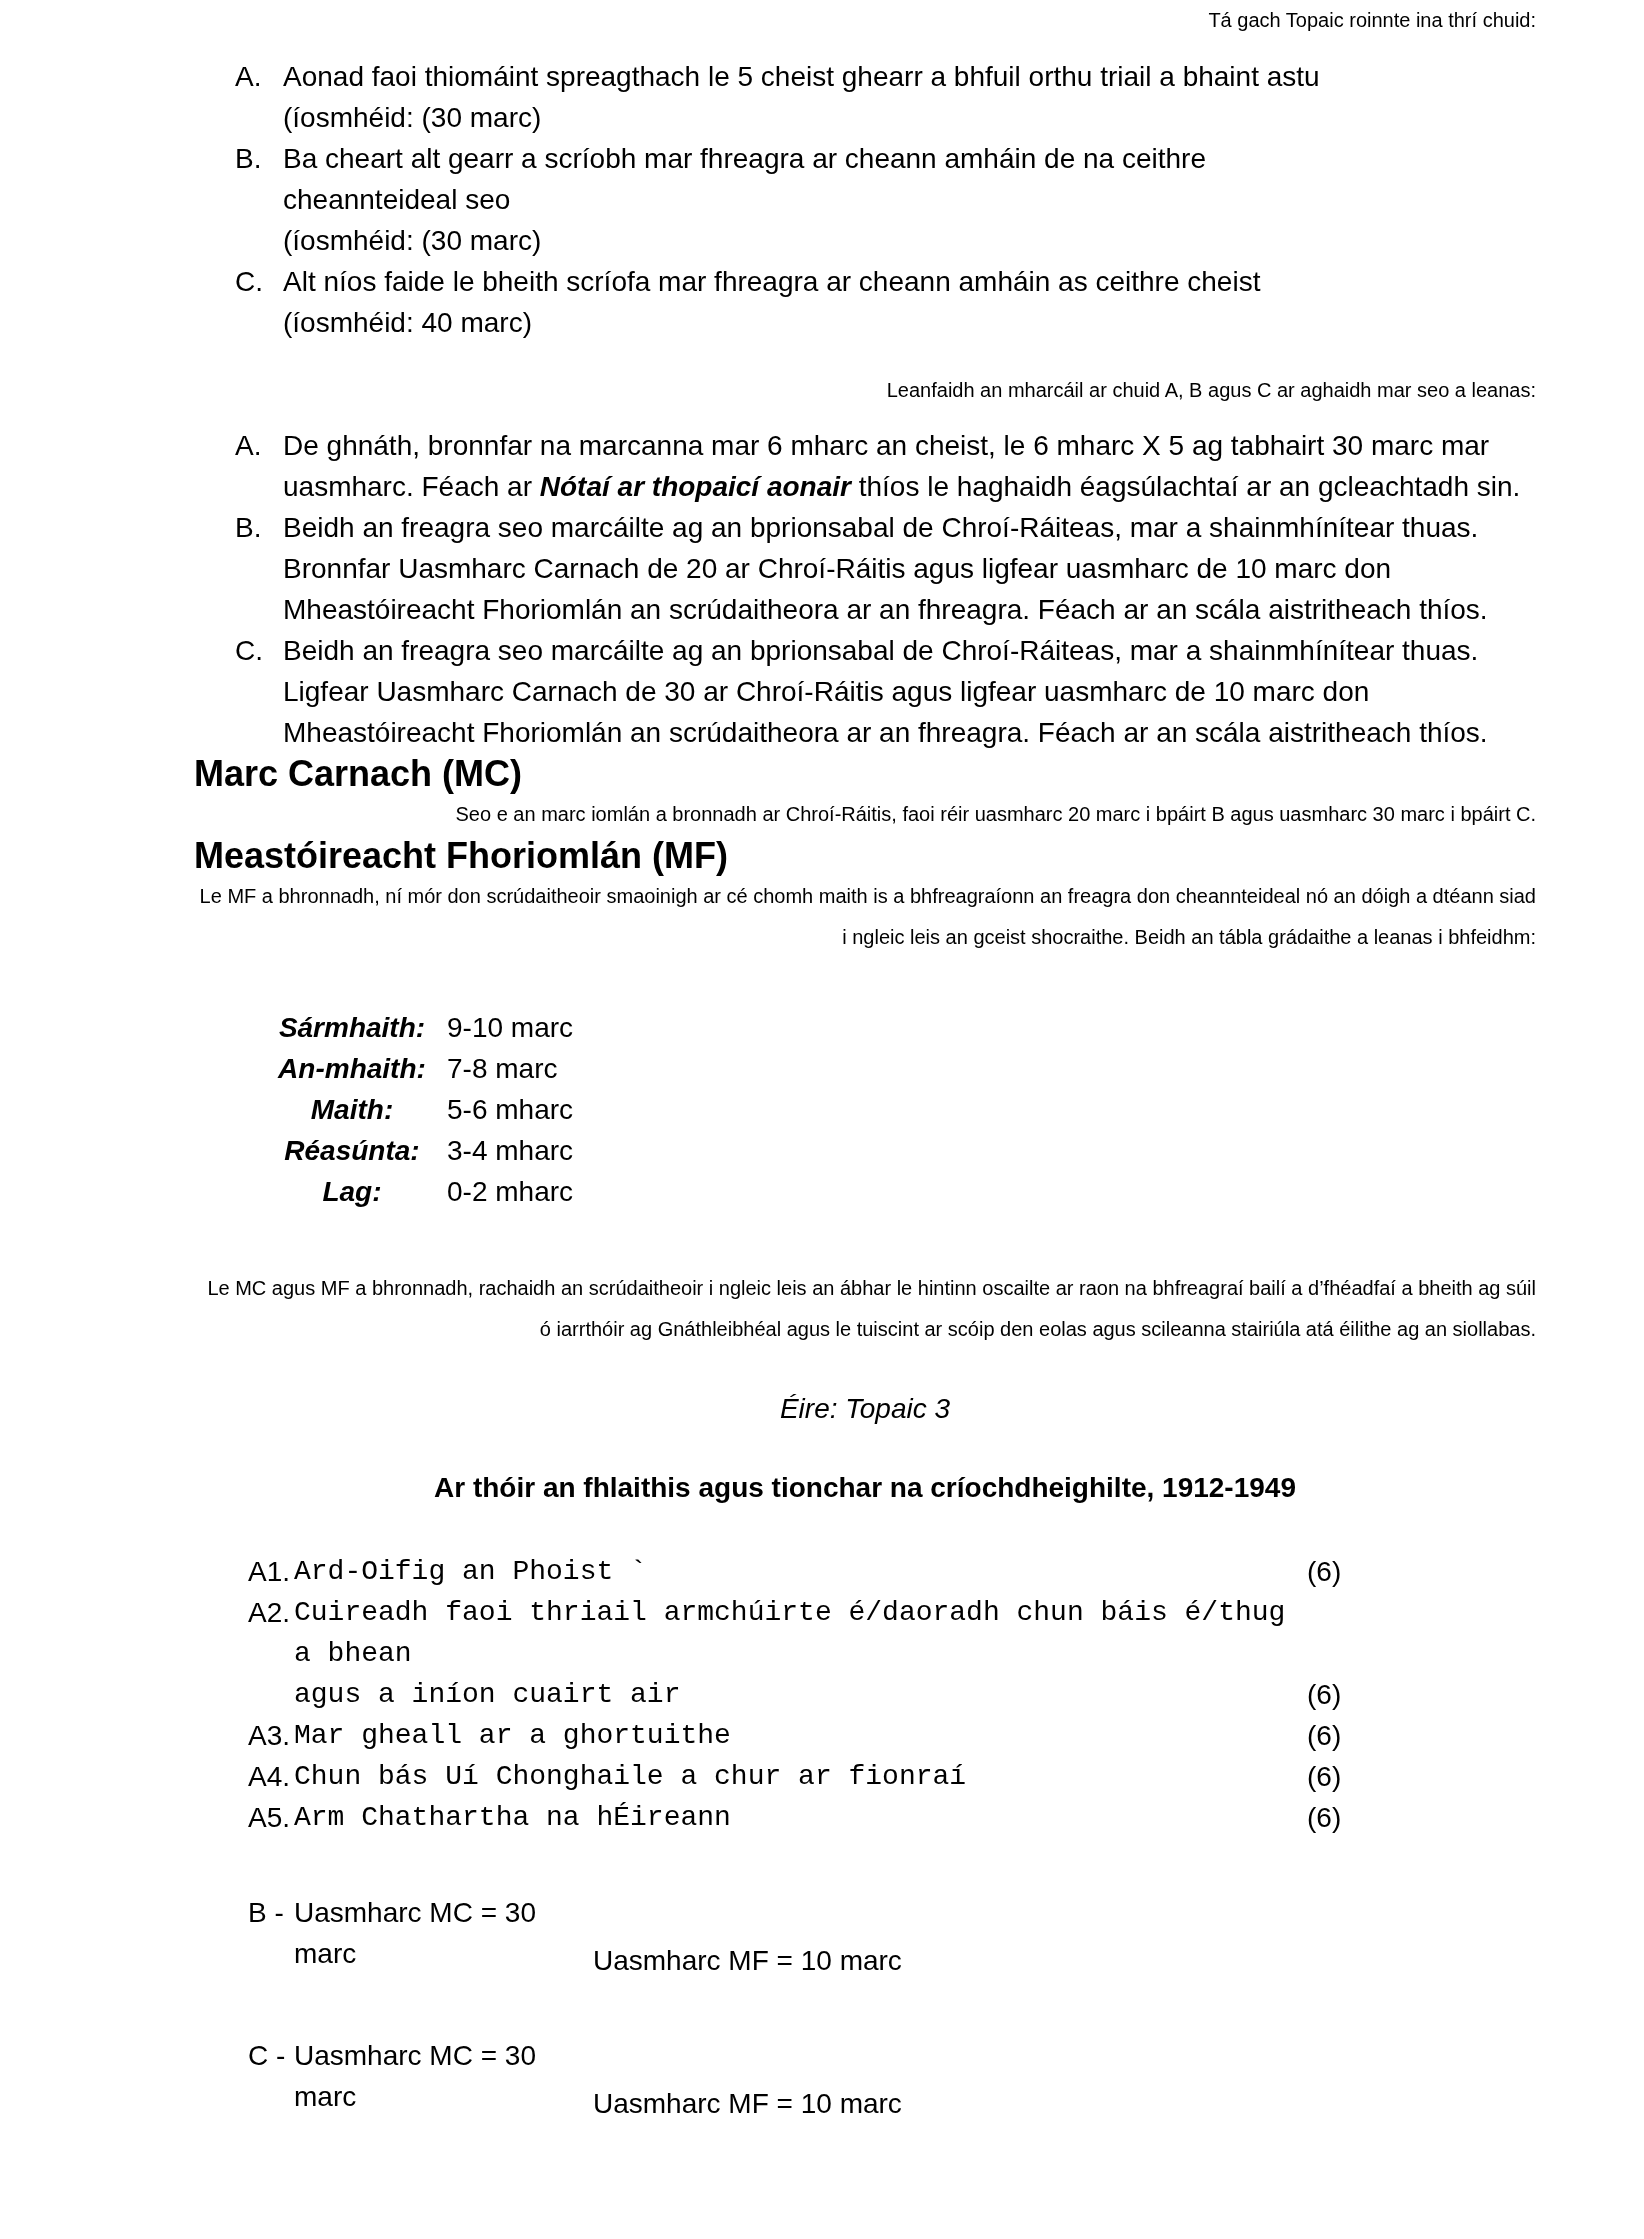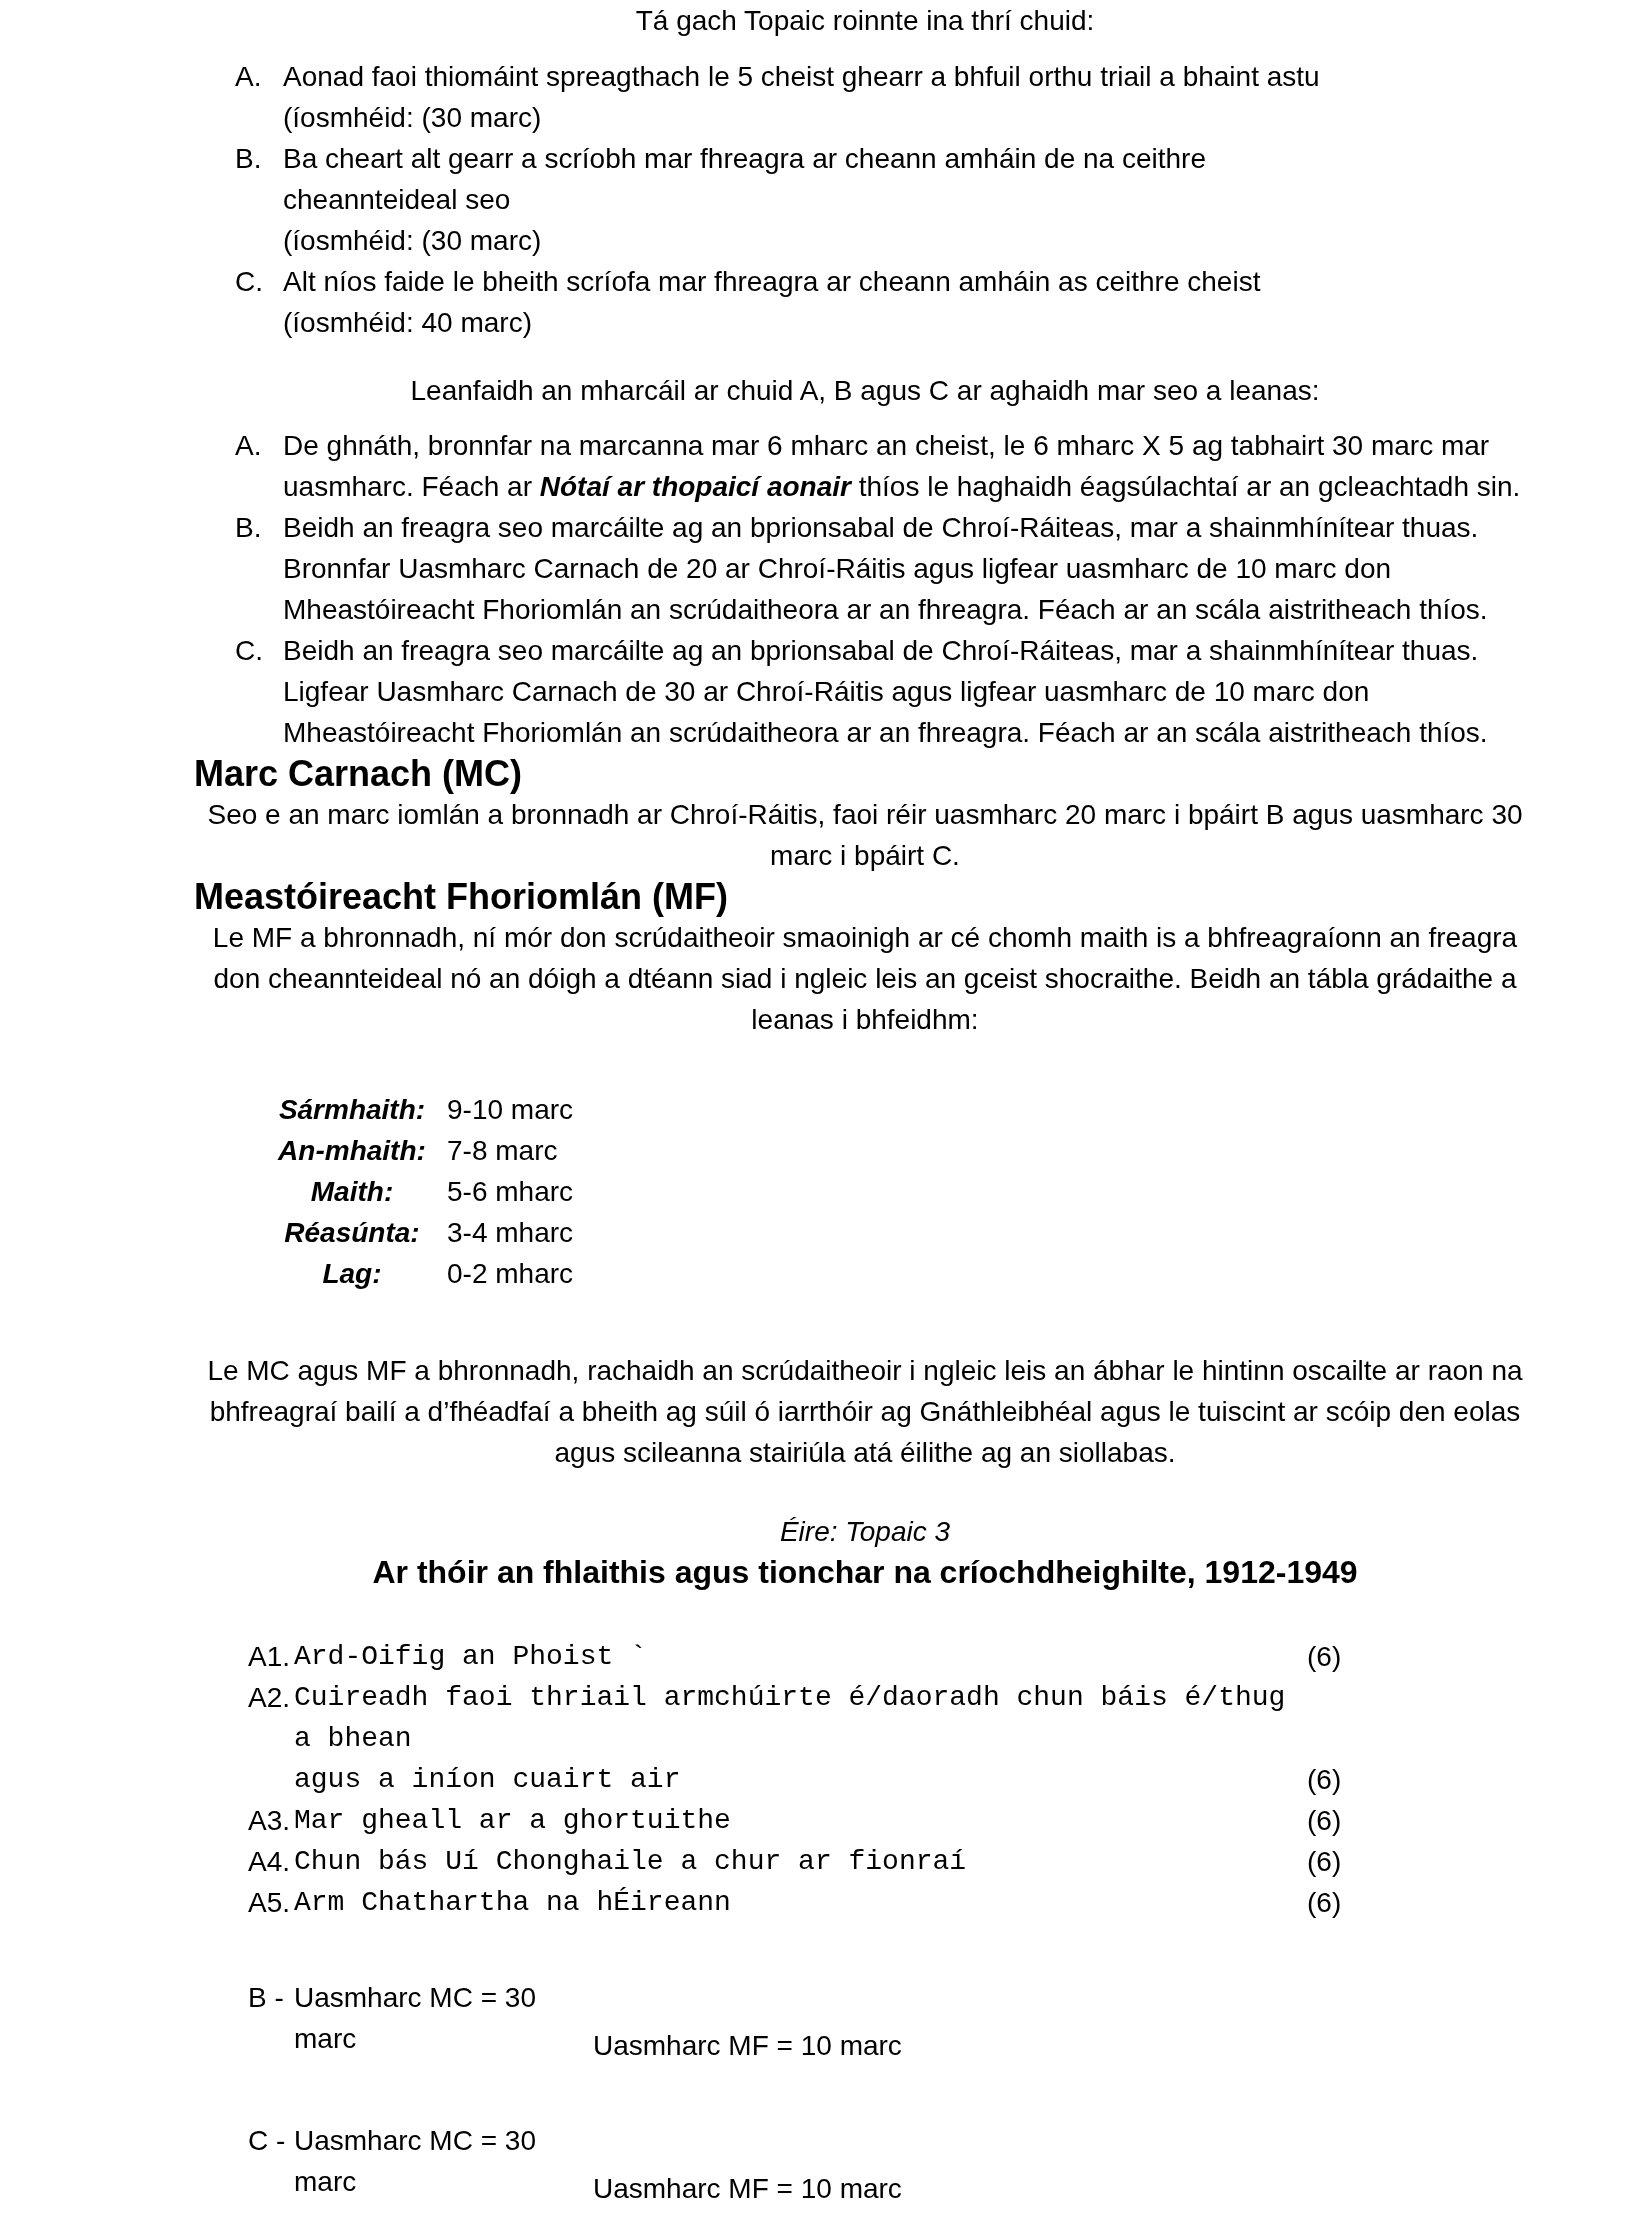--- a/index.html
+++ b/index.html
@@ -18,24 +18,24 @@
     position: relative;
     width: 1645px;
     min-height: 2240px;
     box-sizing: border-box;
     padding: 0px 109px 0px 194px;
     background: #ffffff;
   }
 
   
   .para {
-    font-size: 28px;
+    font-size: 20px;
     line-height: 41px;
     margin: 0 0 0 0;
-    text-align: center;
+    text-align: right;
   }
   .para.gap-before { margin-top: 27px; }
   .bolditalic { font-weight: bold; font-style: italic; }
 
   
   .alpha-list {
     margin: 14.5px 0 0 0;
     padding: 0;
     list-style: none;
   }
@@ -96,23 +96,24 @@
   .center-block {
     text-align: center;
     margin-top: 38px;
   }
   .title-italic {
     font-size: 28px;
     line-height: 41px;
     font-style: italic;
   }
   .title-bold {
-    font-size: 32px;
+    font-size: 28px;
     line-height: 41px;
     font-weight: bold;
+    margin-top: 38px;
   }
 
   
   .qlist {
     margin: 43px 0 0 0;
     width: 1194px;
   }
   .qrow {
     display: flex;
     align-items: flex-start;

